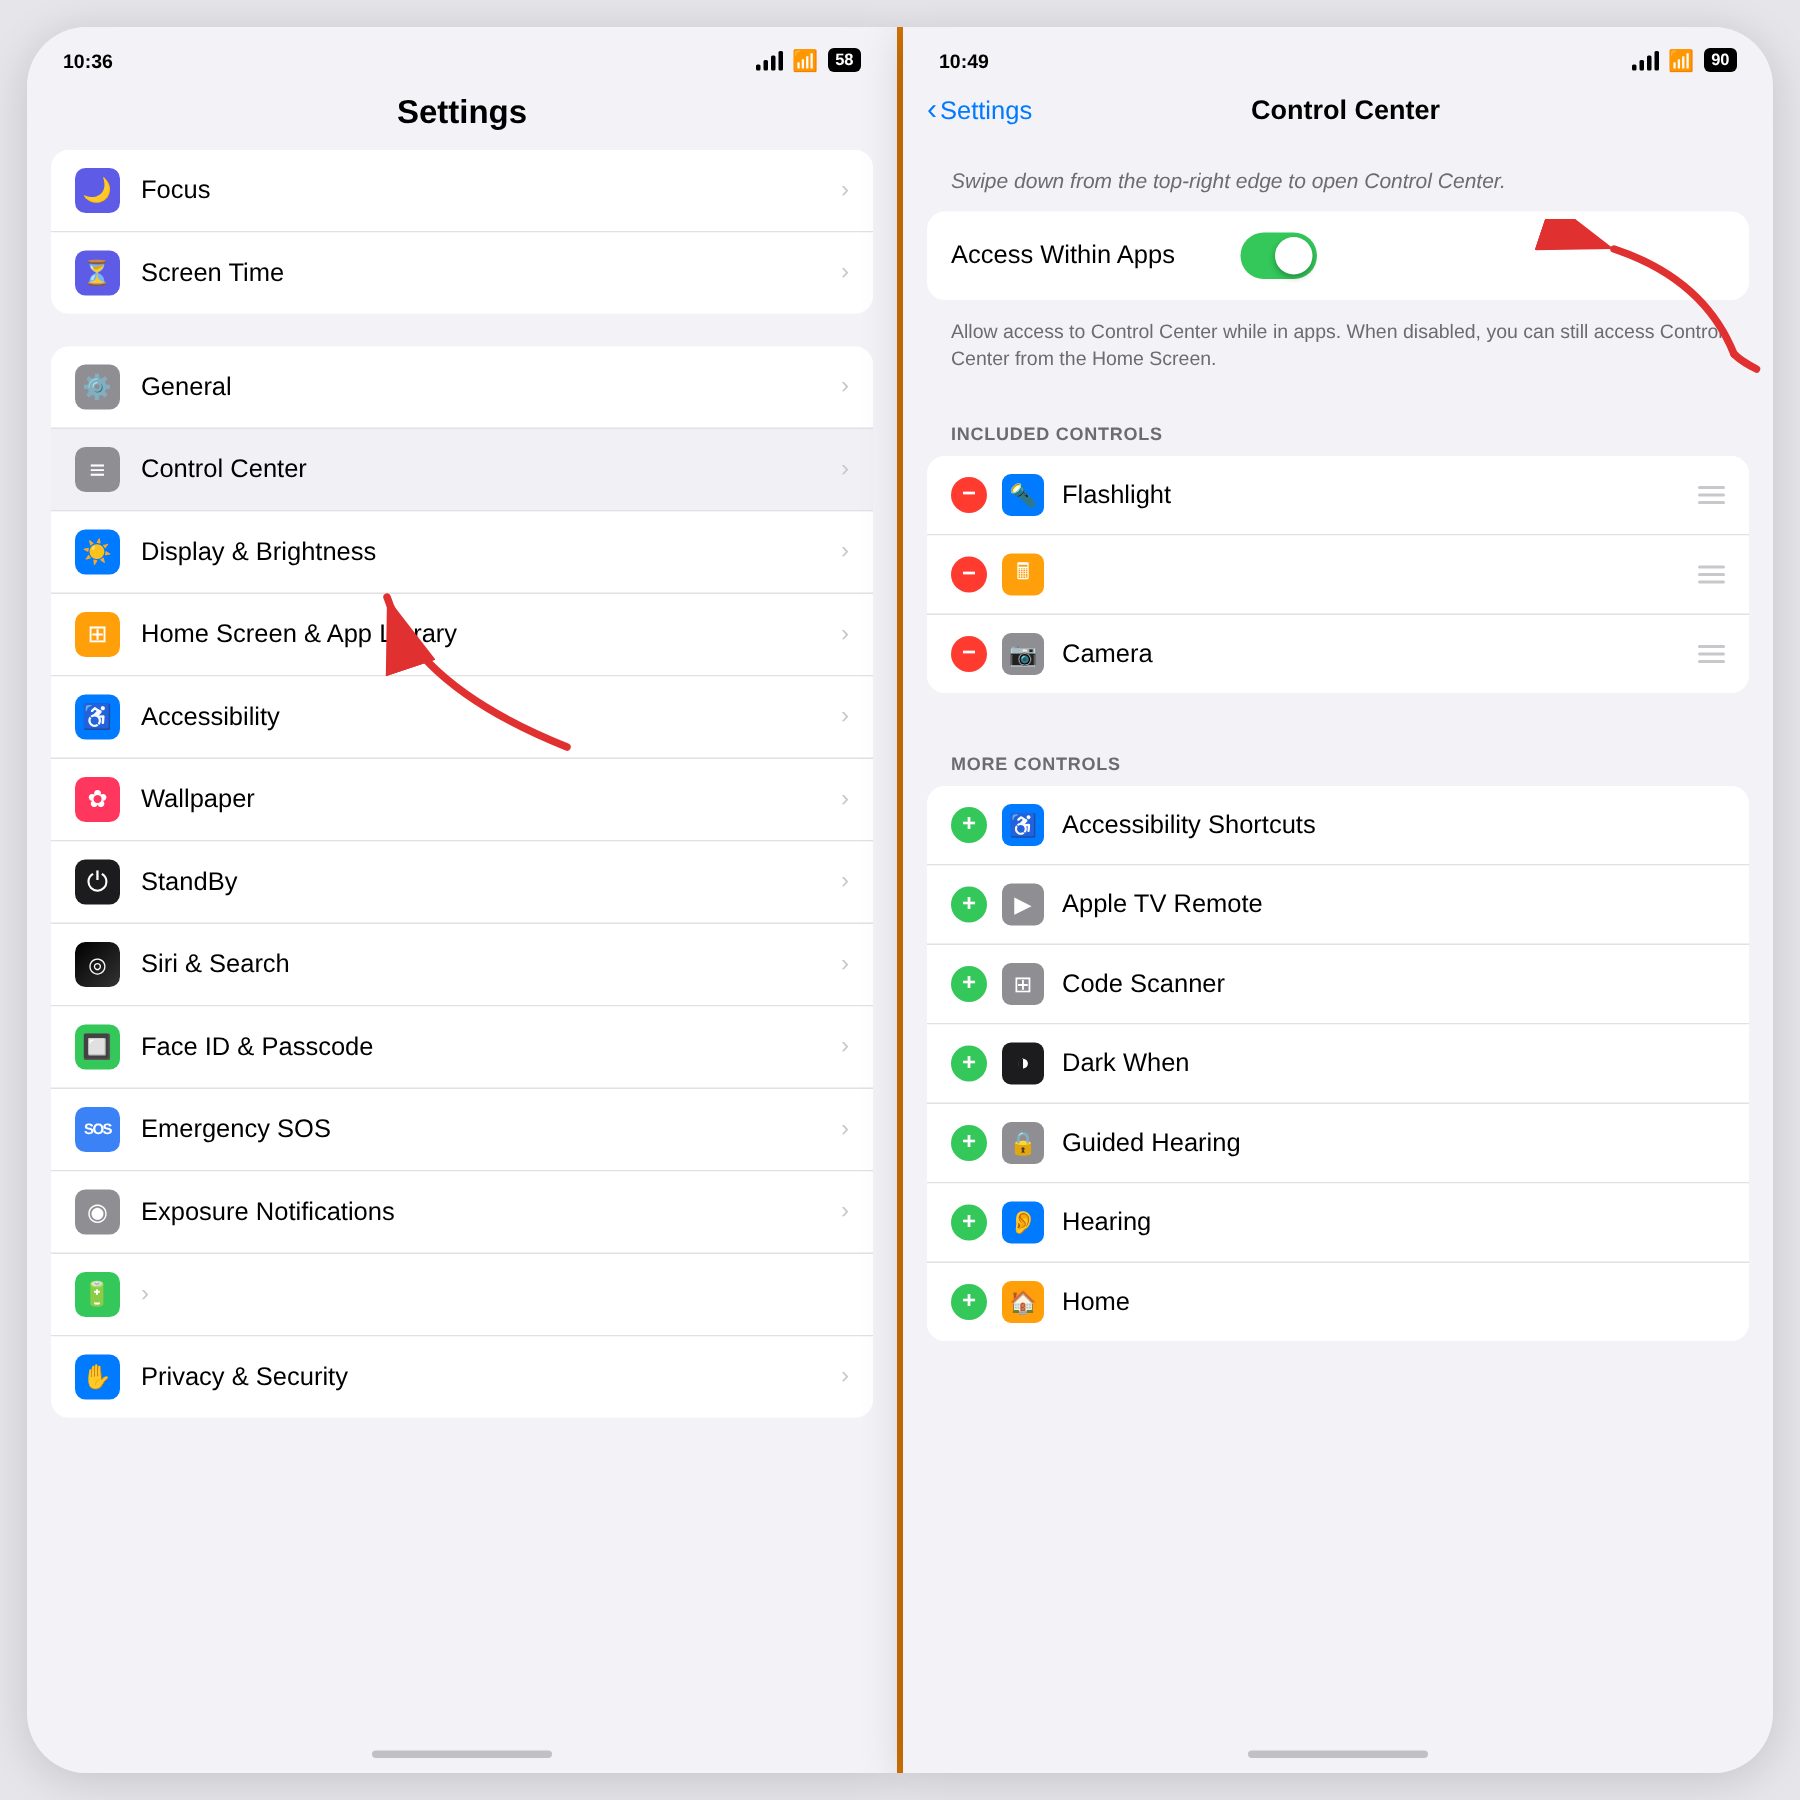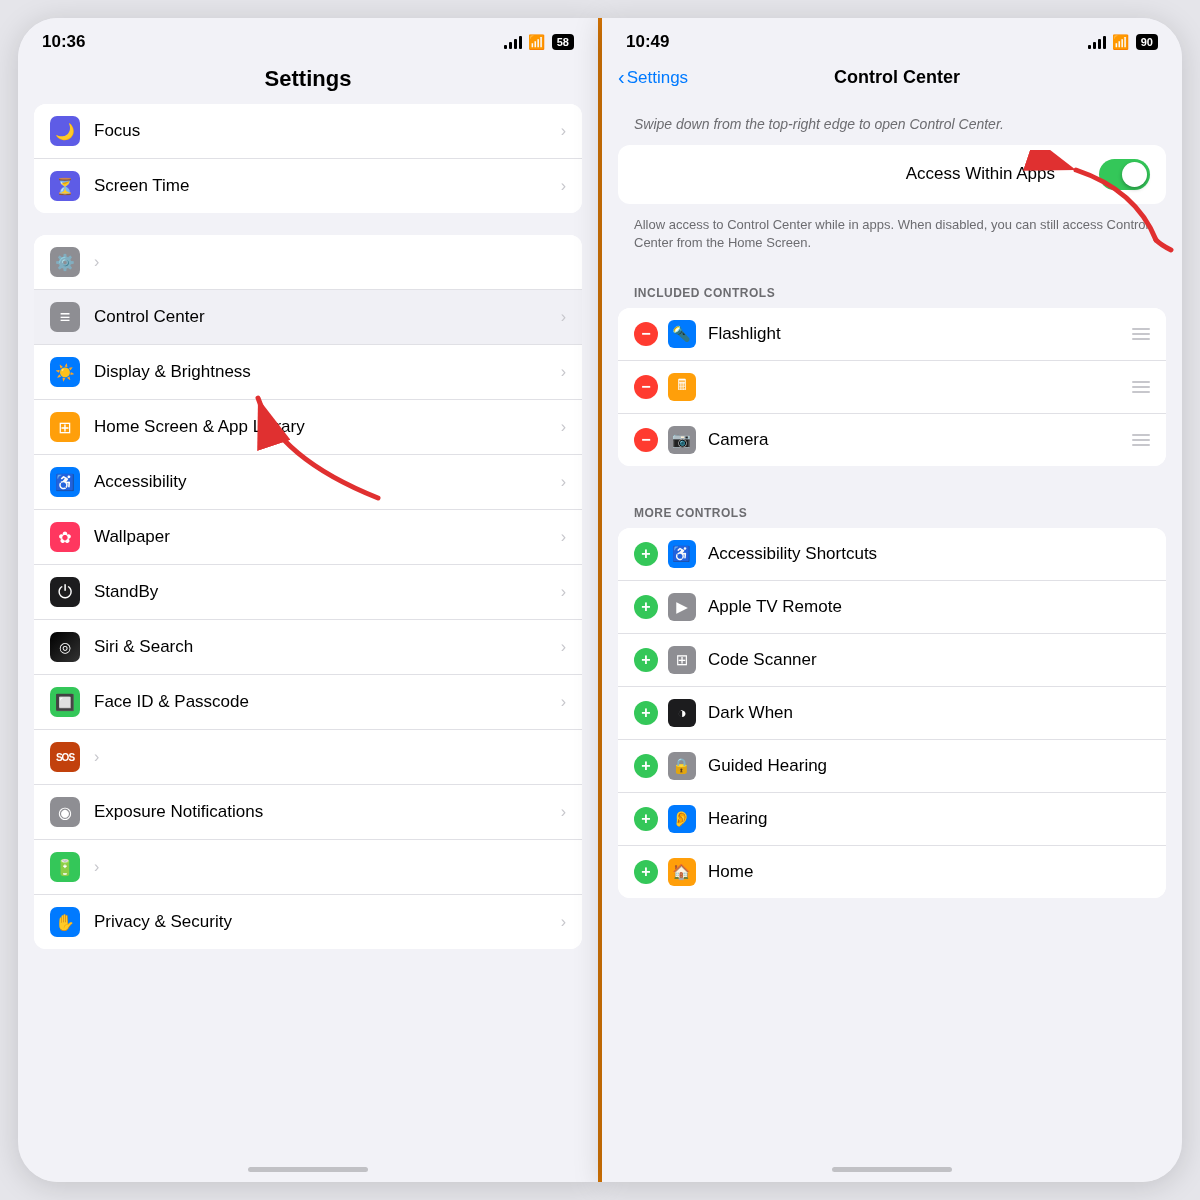--- a/index.html
+++ b/index.html
@@ -43,21 +43,21 @@
     
     .status-bar {
       display: flex;
       justify-content: space-between;
       align-items: center;
       padding: 14px 24px 6px;
       background: #f2f2f7;
     }
 
     .status-time {
-      font-size: 17px;
+      font-size: 13px;
       font-weight: 600;
       color: #000;
     }
 
     .status-icons {
       display: flex;
       align-items: center;
       gap: 6px;
     }
 
@@ -192,21 +192,21 @@
       line-height: 1.4;
       font-style: italic;
     }
 
     .toggle-row {
       background: #fff;
       border-radius: 12px;
       padding: 14px 16px;
       display: flex;
       align-items: center;
-      justify-content: flex-end;
+      justify-content: flex-start;
       margin-bottom: 6px;
       gap: 44px;
     }
 
     .toggle-label {
       font-size: 17px;
       color: #000;
     }
 
     .toggle-switch {
@@ -389,20 +389,21 @@
       <div class="settings-row">
         <div class="row-icon" style="background:#5e5ce6">⏳</div>
         <span class="row-label">Screen Time</span>
         <span class="row-chevron">›</span>
       </div>
     </div>
 
     <div class="settings-group">
       <div class="settings-row">
         <div class="row-icon" style="background:#8e8e93">⚙️</div>
+        <span class="row-label">General</span>
         <span class="row-chevron">›</span>
       </div>
       <div class="settings-row" style="background:#f0f0f5;">
         <div class="row-icon" style="background:#8e8e93; font-size:18px; font-weight:900;">≡</div>
         <span class="row-label">Control Center</span>
         <span class="row-chevron">›</span>
       </div>
       <div class="settings-row">
         <div class="row-icon" style="background:#007aff">☀️</div>
         <span class="row-label">Display &amp; Brightness</span>
@@ -432,21 +433,22 @@
         <div class="row-icon" style="background: linear-gradient(135deg, #000 0%, #333 100%); font-size:14px;">◎</div>
         <span class="row-label">Siri &amp; Search</span>
         <span class="row-chevron">›</span>
       </div>
       <div class="settings-row">
         <div class="row-icon" style="background:#34c759">🔲</div>
         <span class="row-label">Face ID &amp; Passcode</span>
         <span class="row-chevron">›</span>
       </div>
       <div class="settings-row">
-        <div class="row-icon" style="background:#c2410c; font-size:10px; font-weight:900; letter-spacing:-1px;">SOS</div>
+        <div class="row-icon" style="background:#3b82f6; font-size:10px; font-weight:900; letter-spacing:-1px;">SOS</div>
+        <span class="row-label">Emergency SOS</span>
         <span class="row-chevron">›</span>
       </div>
       <div class="settings-row">
         <div class="row-icon" style="background:#8e8e93">◉</div>
         <span class="row-label">Exposure Notifications</span>
         <span class="row-chevron">›</span>
       </div>
       <div class="settings-row">
         <div class="row-icon" style="background:#34c759">🔋</div>
         <span class="row-chevron">›</span>

